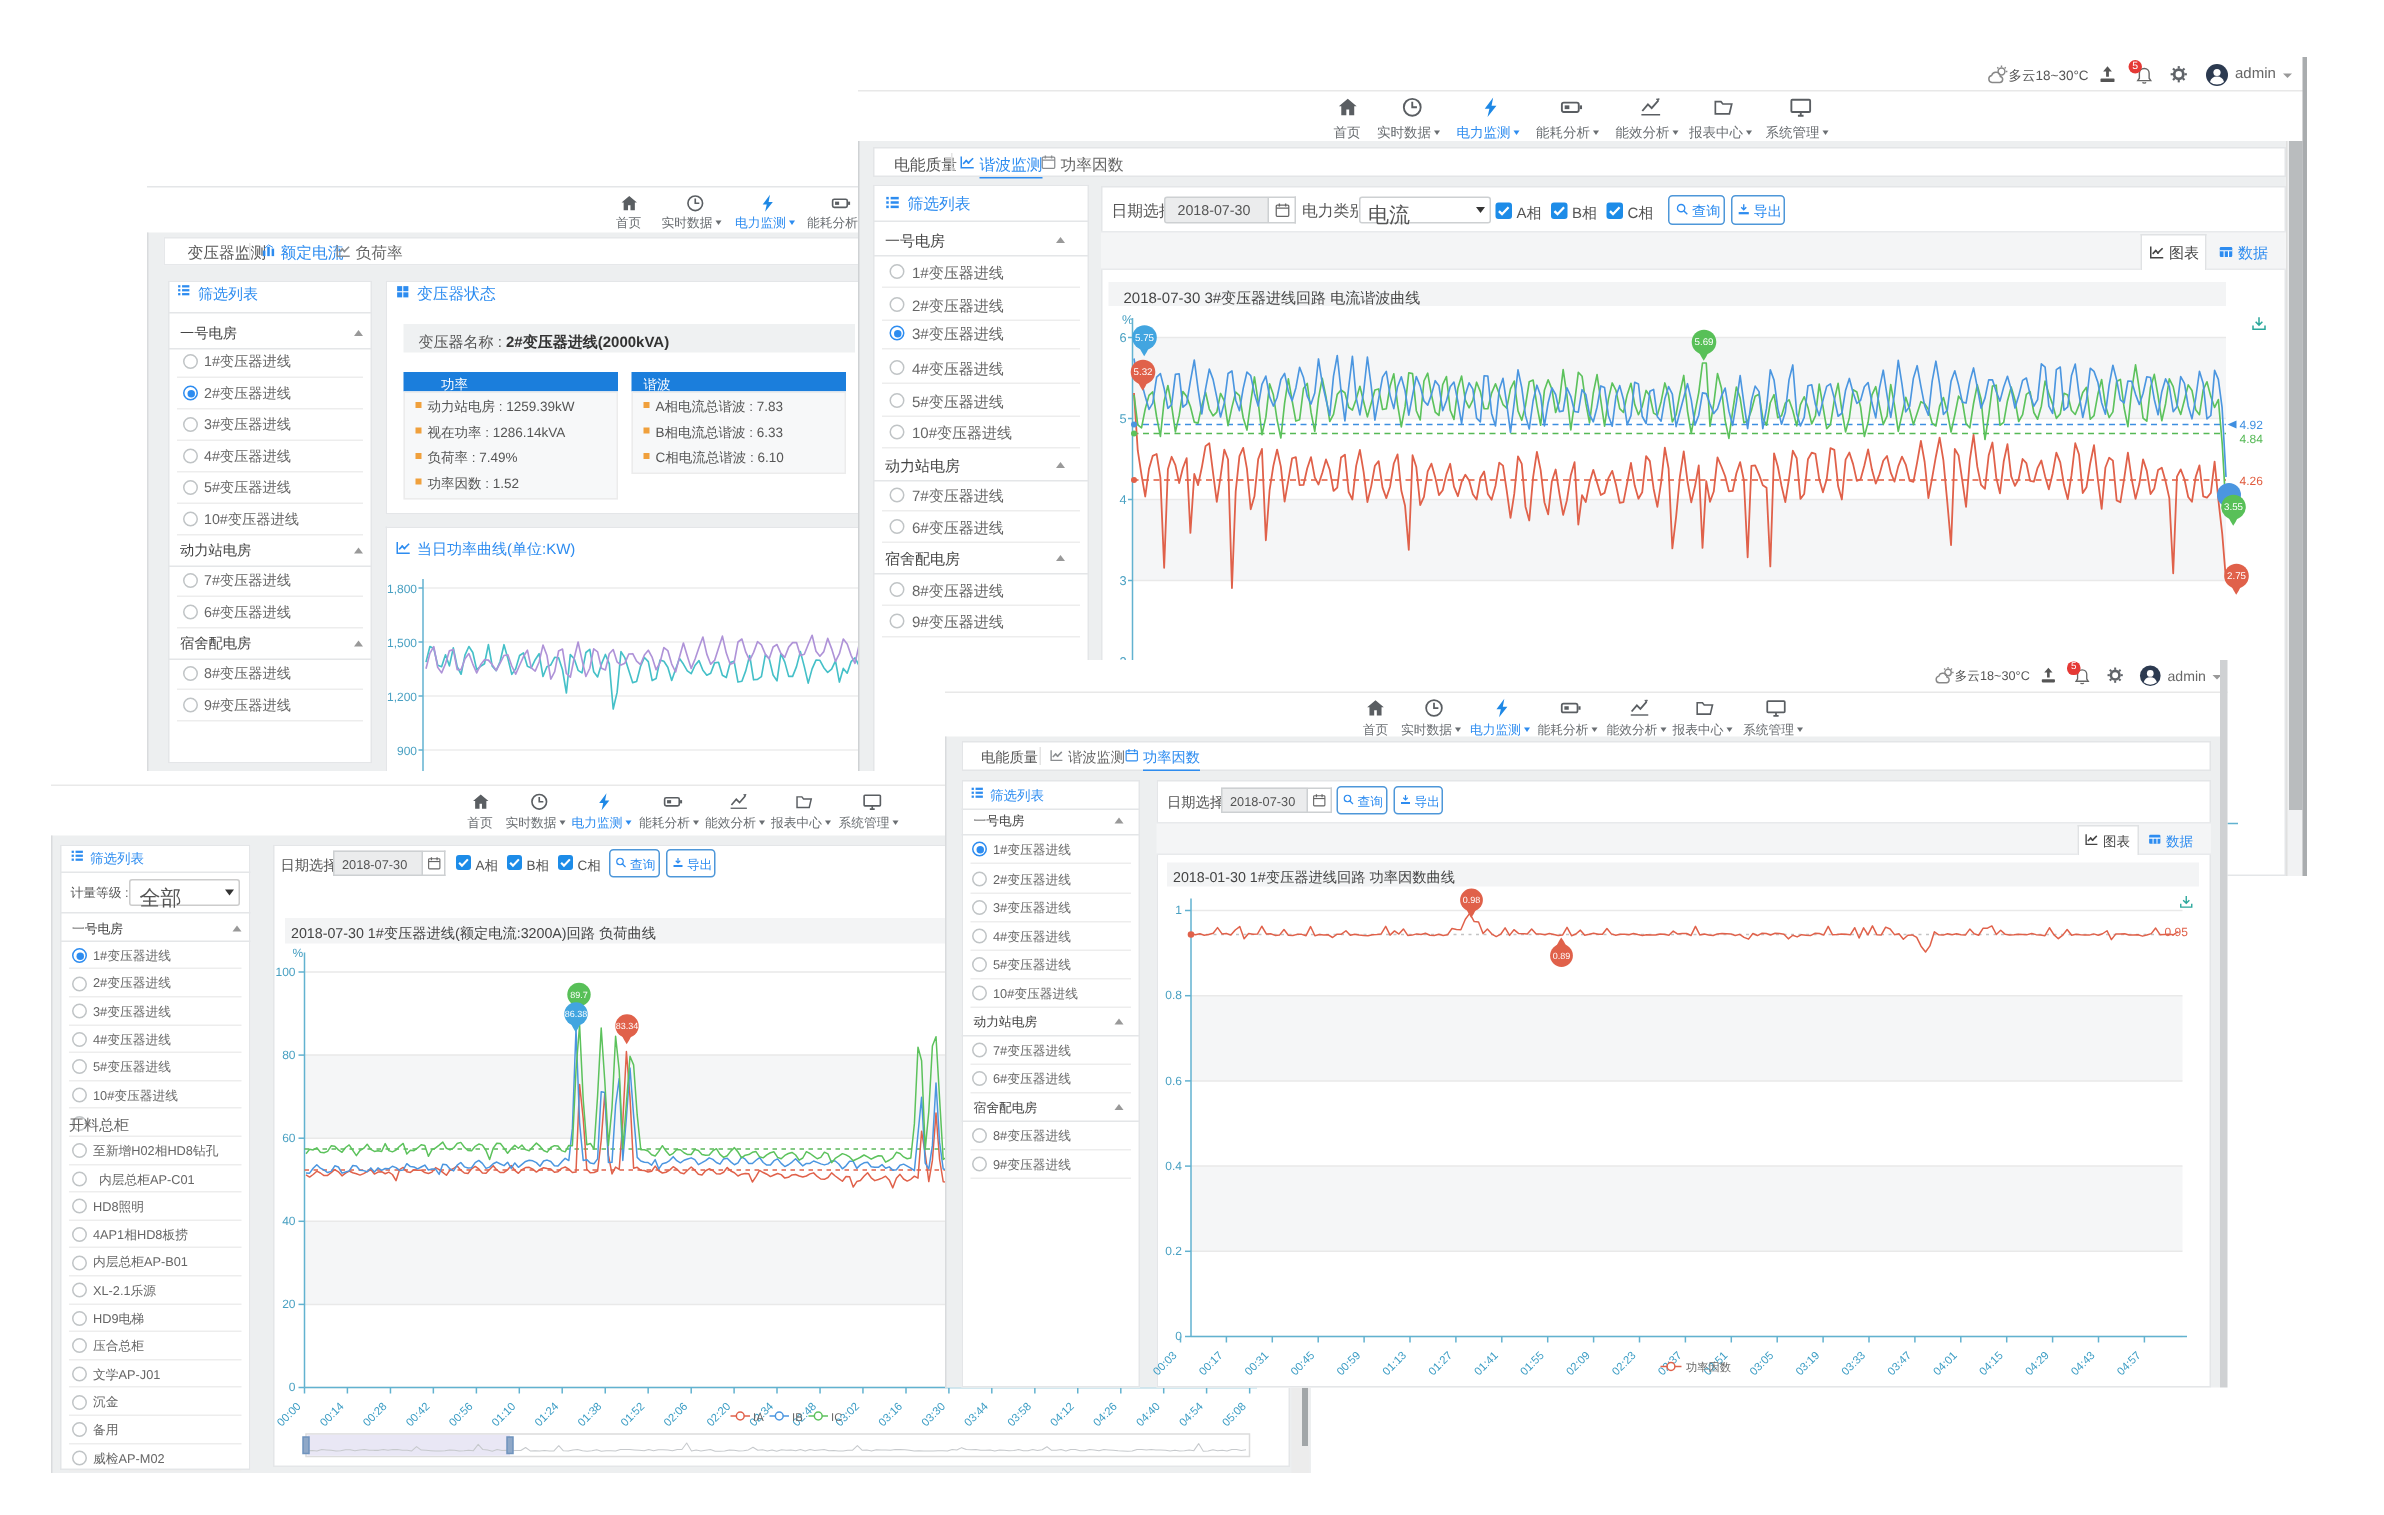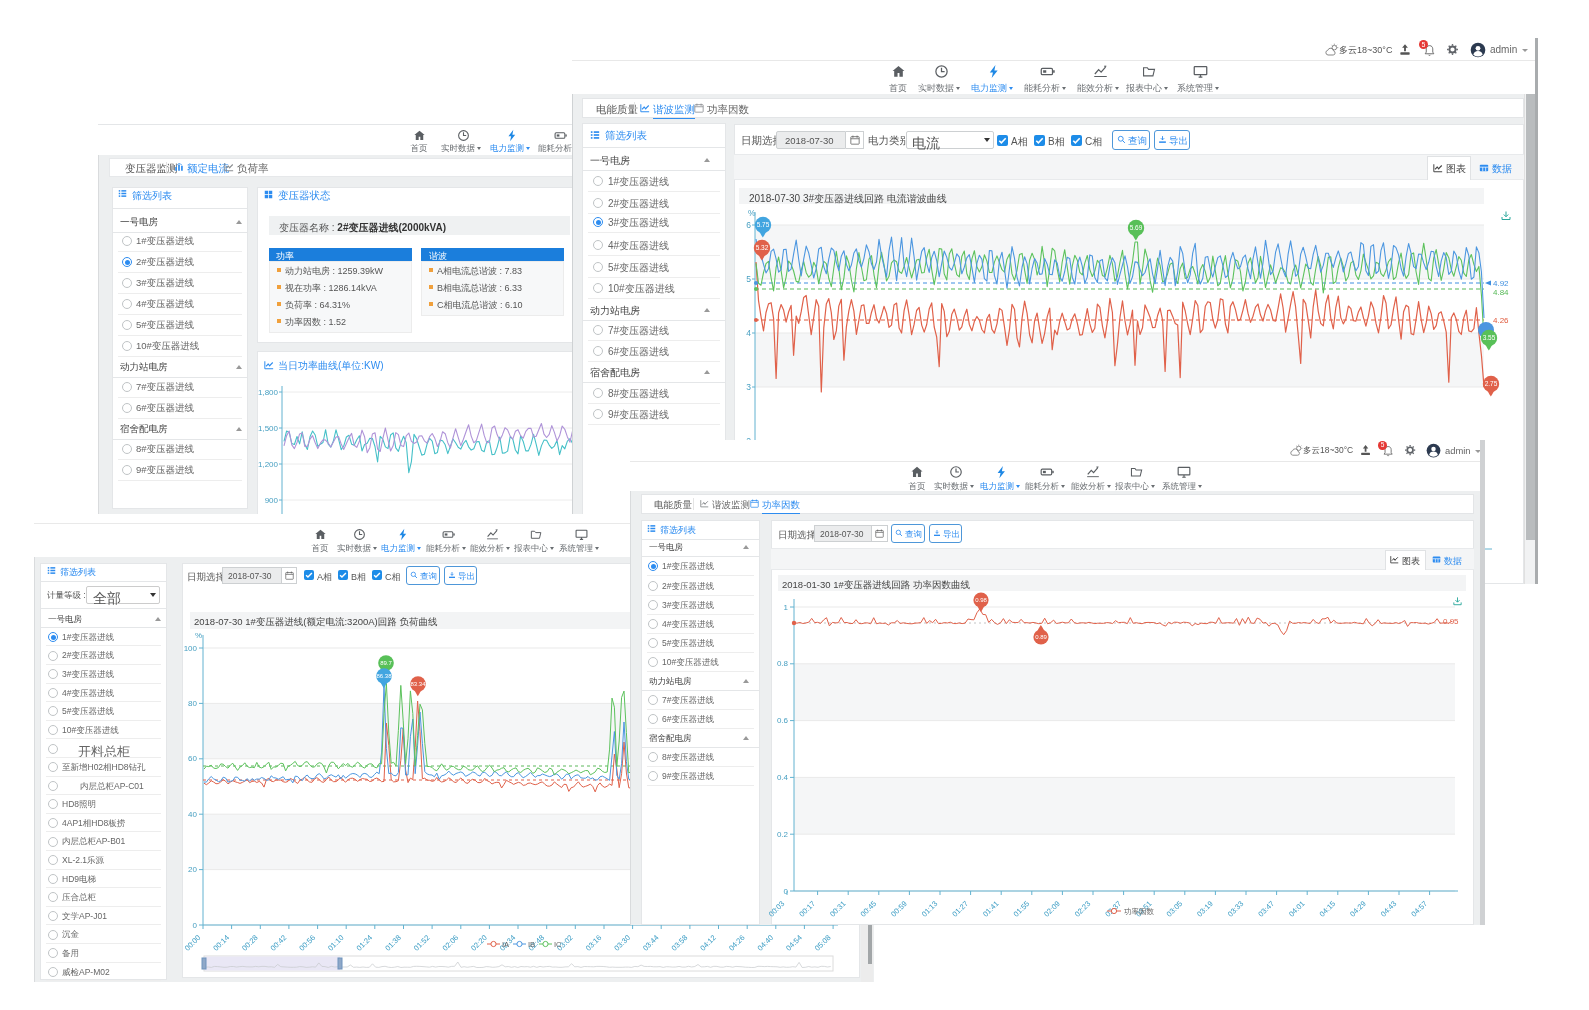--- a/index.html
+++ b/index.html
@@ -105,28 +105,28 @@
 <svg style="position:absolute;left:166px;top:78px" width="9" height="9" viewBox="0 0 24 24">
       <rect x="2" y="2" width="9" height="9" fill="#2d8cf0"></rect>
       <rect x="13" y="2" width="9" height="9" fill="#2d8cf0"></rect>
       <rect x="2" y="13" width="9" height="9" fill="#2d8cf0"></rect>
       <rect x="13" y="13" width="9" height="9" fill="#2d8cf0"></rect>
     </svg>
 <div class="txt" style="left:180px;top:77px;font-size:10.5px;color:#2d8cf0">变压器状态</div>
 <div class="abs" style="left:171px;top:104px;width:301px;height:19px;background:#eff1f2"></div>
 <div class="txt" style="left:181px;top:109px;font-size:10px;color:#555">变压器名称 : <b style="color:#333">2#变压器进线(2000kVA)</b></div>
 <div class="abs" style="left:171px;top:136px;width:143px;height:13px;background:#1b7edc"></div>
-<div class="txt" style="left:178px;top:138px;font-size:9px;color:#fff">功率</div>
+<div class="txt" style="left:196px;top:138px;font-size:9px;color:#fff">功率</div>
 <div class="abs" style="left:171px;top:149px;width:143px;height:72px;background:#f7f8f9;border:1px solid #ececec"></div>
 <span class="abs" style="left:179px;top:156px;width:4px;height:4px;background:#f0a03c"></span>
 <div class="txt" style="left:187px;top:152.5px;font-size:9px;color:#555">动力站电房 : 1259.39kW</div>
 <span class="abs" style="left:179px;top:173px;width:4px;height:4px;background:#f0a03c"></span>
 <div class="txt" style="left:187px;top:169.5px;font-size:9px;color:#555">视在功率 : 1286.14kVA</div>
 <span class="abs" style="left:179px;top:190px;width:4px;height:4px;background:#f0a03c"></span>
-<div class="txt" style="left:187px;top:186.5px;font-size:9px;color:#555">负荷率 : 64.31%</div>
+<div class="txt" style="left:187px;top:186.5px;font-size:9px;color:#555">负荷率 : 7.49%</div>
 <span class="abs" style="left:179px;top:207px;width:4px;height:4px;background:#f0a03c"></span>
 <div class="txt" style="left:187px;top:203.5px;font-size:9px;color:#555">功率因数 : 1.52</div>
 <div class="abs" style="left:323px;top:136px;width:143px;height:13px;background:#1b7edc"></div>
 <div class="txt" style="left:331px;top:138px;font-size:9px;color:#fff">谐波</div>
 <div class="abs" style="left:323px;top:149px;width:143px;height:55px;background:#f7f8f9;border:1px solid #ececec"></div>
 <span class="abs" style="left:331px;top:156px;width:4px;height:4px;background:#f0a03c"></span>
 <div class="txt" style="left:339px;top:152.5px;font-size:9px;color:#555">A相电流总谐波 : 7.83</div>
 <span class="abs" style="left:331px;top:173px;width:4px;height:4px;background:#f0a03c"></span>
 <div class="txt" style="left:339px;top:169.5px;font-size:9px;color:#555">B相电流总谐波 : 6.33</div>
 <span class="abs" style="left:331px;top:190px;width:4px;height:4px;background:#f0a03c"></span>
@@ -483,27 +483,27 @@
 <span style="position:absolute;left:14.0px;top:173.79999999999998px;width:10px;height:10px;border:1.2px solid #c0c4c6;border-radius:50%;background:#fff"></span>
 <div class="txt" style="left:28px;top:173.52999999999997px;font-size:8.5px;color:#666">4#变压器进线</div>
 <div class="hl" style="left:12px;top:187.1px;width:115px;background:#ededed"></div>
 <span style="position:absolute;left:14.0px;top:192.39999999999998px;width:10px;height:10px;border:1.2px solid #c0c4c6;border-radius:50%;background:#fff"></span>
 <div class="txt" style="left:28px;top:192.12999999999997px;font-size:8.5px;color:#666">5#变压器进线</div>
 <div class="hl" style="left:12px;top:205.7px;width:115px;background:#ededed"></div>
 <span style="position:absolute;left:14.0px;top:210.99999999999997px;width:10px;height:10px;border:1.2px solid #c0c4c6;border-radius:50%;background:#fff"></span>
 <div class="txt" style="left:28px;top:210.72999999999996px;font-size:8.5px;color:#666">10#变压器进线</div>
 <div class="hl" style="left:12px;top:224.29999999999998px;width:115px;background:#ededed"></div>
 <span style="position:absolute;left:14.0px;top:229.59999999999997px;width:10px;height:10px;border:1.2px solid #c0c4c6;border-radius:50%;background:#fff"></span>
-<div class="txt" style="left:44px;top:229.32999999999996px;font-size:13px;color:#666">开料总柜</div>
+<div class="txt" style="left:12px;top:229.32999999999996px;font-size:10px;color:#666">开料总柜</div>
 <div class="hl" style="left:12px;top:242.89999999999998px;width:115px;background:#ededed"></div>
 <span style="position:absolute;left:14.0px;top:248.19999999999996px;width:10px;height:10px;border:1.2px solid #c0c4c6;border-radius:50%;background:#fff"></span>
 <div class="txt" style="left:28px;top:247.92999999999995px;font-size:8.5px;color:#666">至新增H02相HD8钻孔</div>
 <div class="hl" style="left:12px;top:261.49999999999994px;width:115px;background:#ededed"></div>
 <span style="position:absolute;left:14.0px;top:266.79999999999995px;width:10px;height:10px;border:1.2px solid #c0c4c6;border-radius:50%;background:#fff"></span>
-<div class="txt" style="left:46px;top:266.53px;font-size:8.5px;color:#666">内层总柜AP-C01</div>
+<div class="txt" style="left:32px;top:266.53px;font-size:8.5px;color:#666">内层总柜AP-C01</div>
 <div class="hl" style="left:12px;top:280.09999999999997px;width:115px;background:#ededed"></div>
 <span style="position:absolute;left:14.0px;top:285.4px;width:10px;height:10px;border:1.2px solid #c0c4c6;border-radius:50%;background:#fff"></span>
 <div class="txt" style="left:28px;top:285.13px;font-size:8.5px;color:#666">HD8照明</div>
 <div class="hl" style="left:12px;top:298.7px;width:115px;background:#ededed"></div>
 <span style="position:absolute;left:14.0px;top:304.0px;width:10px;height:10px;border:1.2px solid #c0c4c6;border-radius:50%;background:#fff"></span>
 <div class="txt" style="left:28px;top:303.73px;font-size:8.5px;color:#666">4AP1相HD8板捞</div>
 <div class="hl" style="left:12px;top:317.3px;width:115px;background:#ededed"></div>
 <span style="position:absolute;left:14.0px;top:322.6px;width:10px;height:10px;border:1.2px solid #c0c4c6;border-radius:50%;background:#fff"></span>
 <div class="txt" style="left:28px;top:322.33000000000004px;font-size:8.5px;color:#666">内层总柜AP-B01</div>
 <div class="hl" style="left:12px;top:335.90000000000003px;width:115px;background:#ededed"></div>

